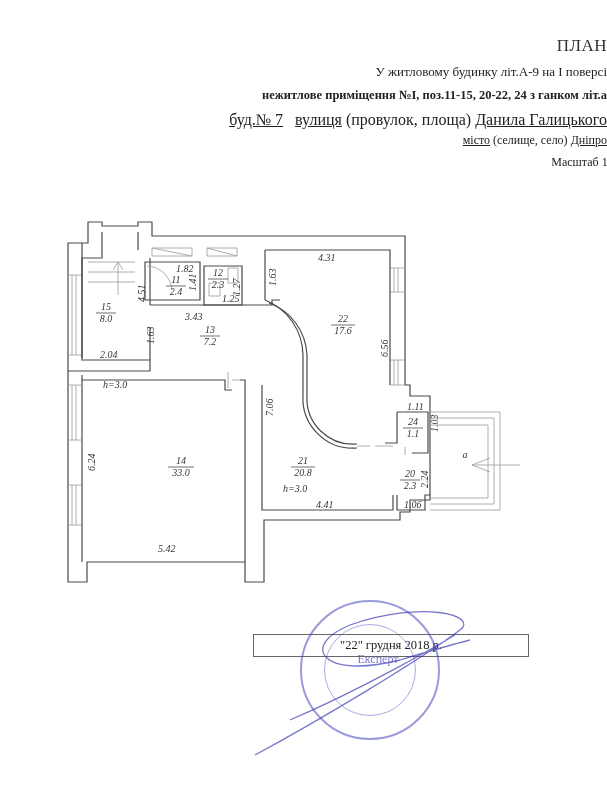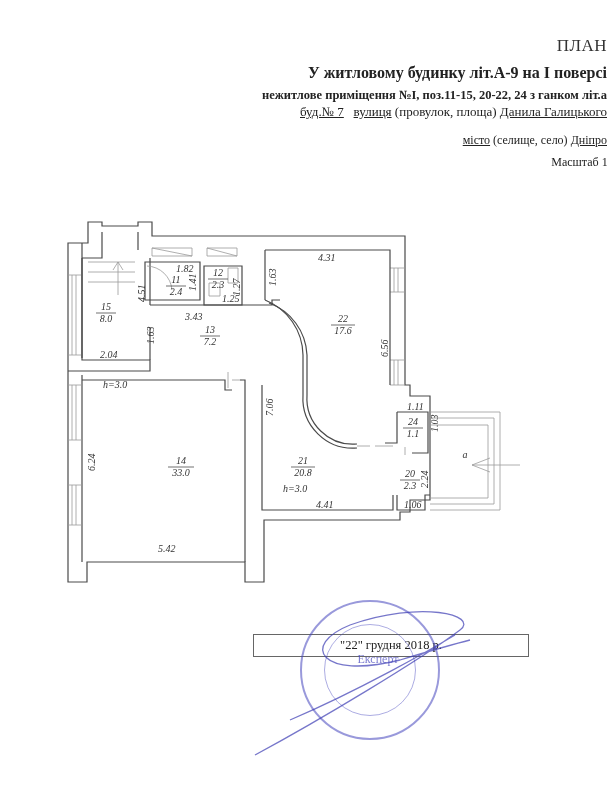--- a/index.html
+++ b/index.html
@@ -1,22 +1,22 @@
 <!DOCTYPE html>
 <html><head>
 <meta charset="utf-8">
 <style>
   html, body { margin:0; padding:0; background:#ffffff; }
   body { width:607px; height:799px; position:relative; overflow:hidden;
          font-family:"Liberation Serif", serif; color:#222; }
   .hdr { position:absolute; left:0; width:607px; text-align:right; }
   .title { top:36px; font-size:17px; color:#333; letter-spacing:0.5px; }
-  .l1 { top:64px; font-size:16px; font-weight:bold; }
+  .l1 { top:64px; font-size:13px; font-weight:normal; }
   .l2 { top:88px; font-size:12.5px; font-weight:bold; }
-  .l3 { top:104px; font-size:13px;font-family:Liberation Serif, serif; }
+  .l3 { top:111px; font-size:16px;font-family:Liberation Serif, serif; }
   .l4 { top:133px; font-size:12px; }
   .l5 { top:155px; font-size:12px;margin-left:28px; }
   .u { text-decoration:underline; }
   svg.plan { position:absolute; left:0; top:0; }
   .wall { fill:none; stroke:#4a4a4a; stroke-width:1.2; }
   .thin { fill:none; stroke:#9a9a9a; stroke-width:0.8; }
   .dim { font-family:"Liberation Serif", serif; font-style:italic; font-size:10px; fill:#333; }
   .room { font-family:"Liberation Serif", serif; font-style:italic; font-size:10px; fill:#333; }
   .sign { position:absolute; left:253px; top:634px; width:276px; border-collapse:collapse; font-size:12.5px; }
   .sign td { border:1px solid #666; height:21px; padding:0 6px; }

